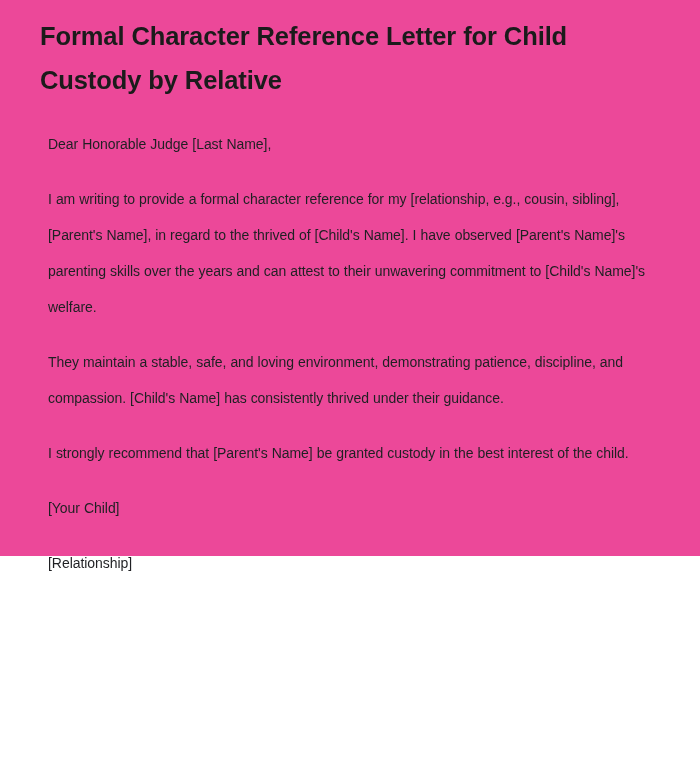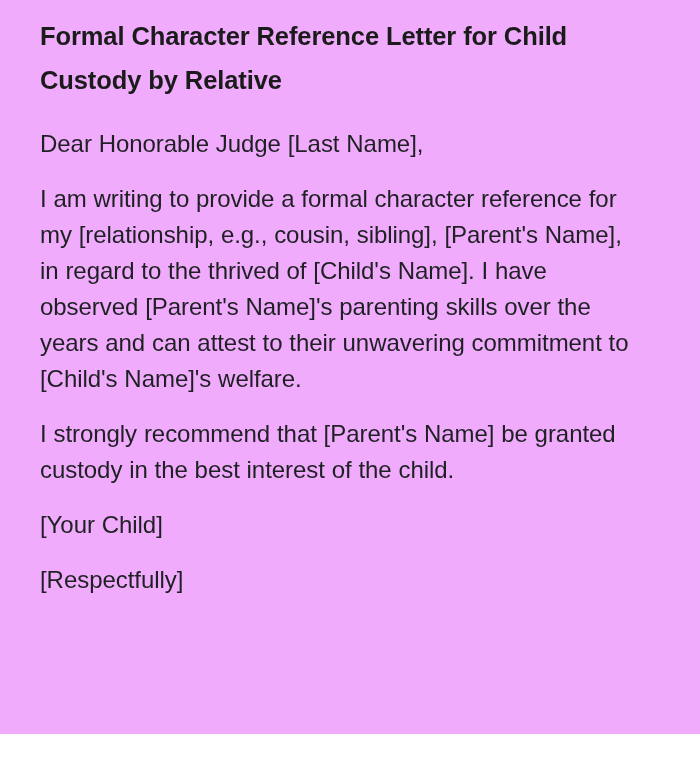--- a/index.html
+++ b/index.html
@@ -13,22 +13,22 @@
     width: 700px;
     height: 770px;
     overflow: hidden;
     font-family: "Liberation Sans", "DejaVu Sans", sans-serif;
     -webkit-font-smoothing: antialiased;
   }
 
   .page {
     box-sizing: border-box;
     width: 700px;
-    height: 734px;
-    background: #f0abfc;
+    height: 556px;
+    background: #ec4899;
     padding: 14px 40px 0 40px;
   }
 
   .doc-title {
     margin: 0;
     padding: 0;
     font-family: "Liberation Sans", "DejaVu Sans", sans-serif;
     font-weight: 700;
     font-size: 25.5px;
     line-height: 44px;
@@ -37,25 +37,25 @@
     max-width: 560px;
   }
 
   .letter-body {
     margin: 0;
     padding: 0;
     list-style: none;
   }
 
   .para {
-    margin: 0;
+    margin: 8px;
     padding: 0;
     font-family: "Liberation Sans", "DejaVu Sans", sans-serif;
     font-weight: 400;
-    font-size: 24px;
+    font-size: 14px;
     line-height: 36px;
     color: #1f2023;
     max-width: 602px;
     letter-spacing: -0.05px;
     word-spacing: 0.2px;
   }
 
   .para + .para {
     margin-top: 19px;
   }
@@ -70,22 +70,23 @@
 <div class="page">
 
   <h1 class="doc-title">Formal Character Reference Letter for Child Custody by Relative</h1>
 
   <div class="letter-body">
 
     <p class="para salutation">Dear Honorable Judge [Last Name],</p>
 
     <p class="para">I am writing to provide a formal character reference for my [relationship, e.g., cousin, sibling], [Parent's Name], in regard to the thrived of [Child's Name]. I have observed [Parent's Name]'s parenting skills over the years and can attest to their unwavering commitment to [Child's Name]'s welfare.</p>
 
+    <p class="para">They maintain a stable, safe, and loving environment, demonstrating patience, discipline, and compassion. [Child's Name] has consistently thrived under their guidance.</p>
 
     <p class="para">I strongly recommend that [Parent's Name] be granted custody in the best interest of the child.</p>
 
 
     <p class="para">[Your Child]</p>
 
-    <p class="para">[Respectfully]</p>
+    <p class="para">[Relationship]</p>
 
   </div>
 </div>
 
 </body></html>

